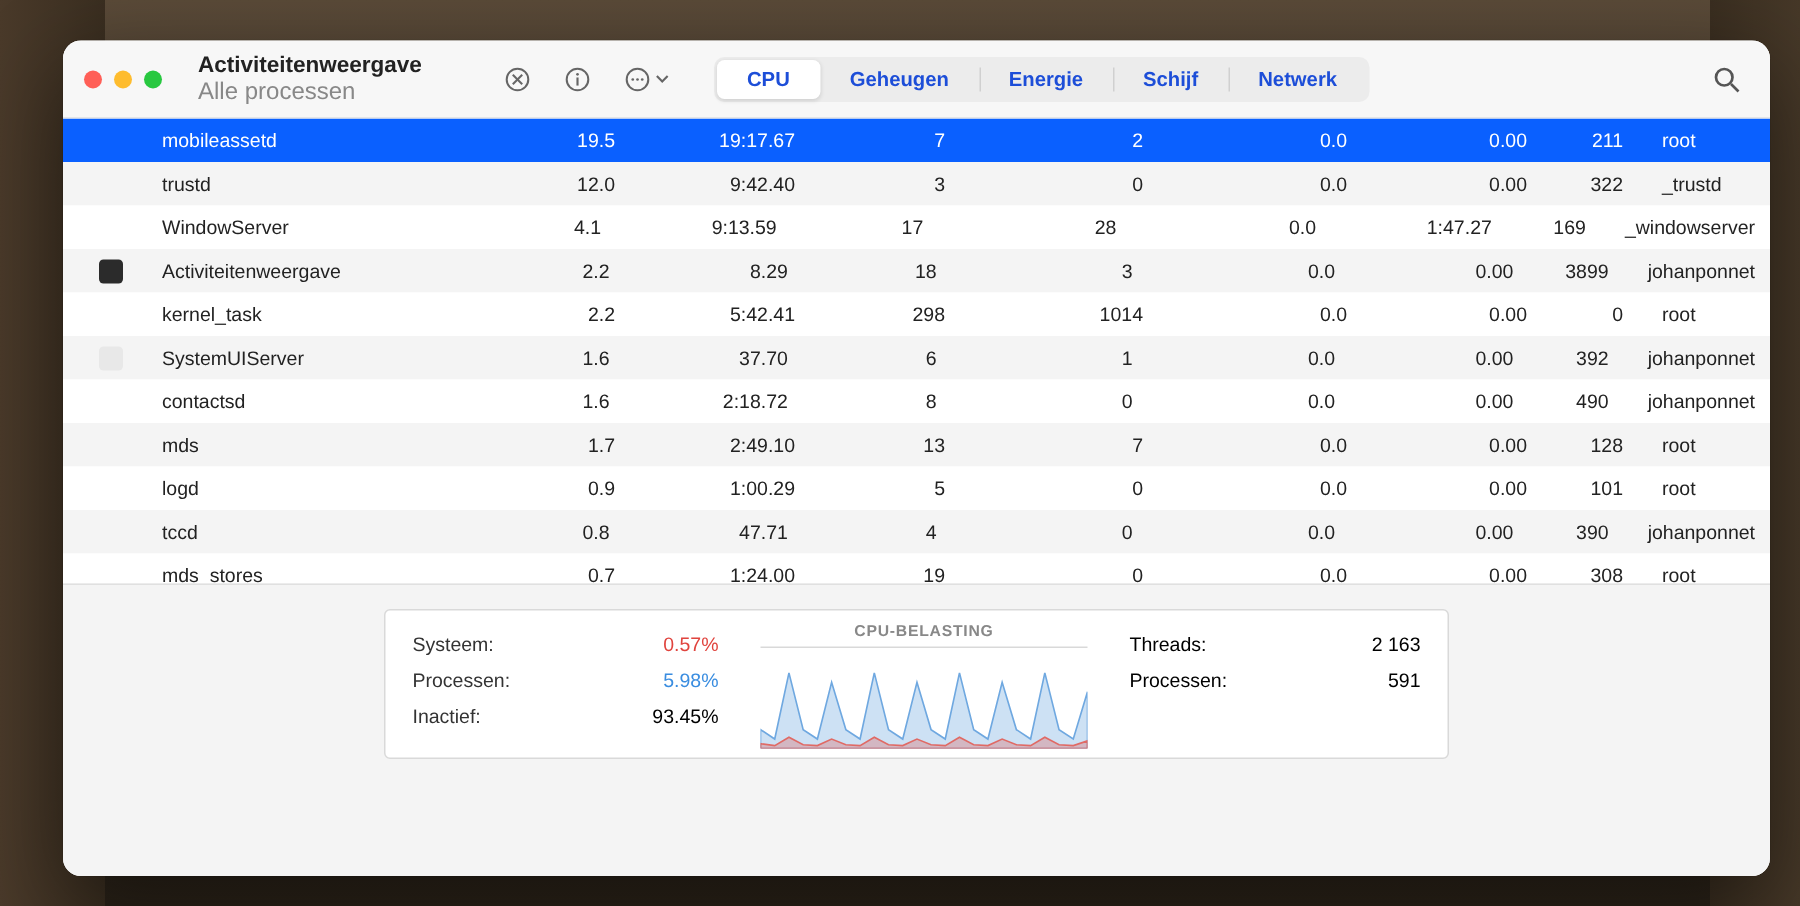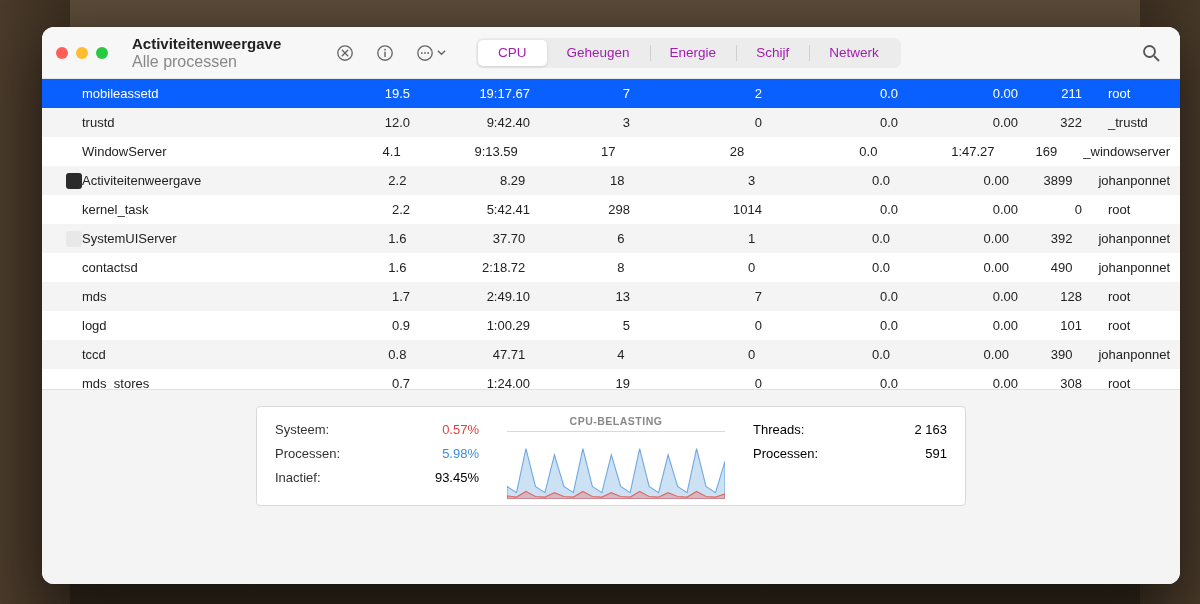--- a/index.html
+++ b/index.html
@@ -44,21 +44,21 @@
   .title-block .app-title{font-weight:700; font-size:15px; color:#222;}
   .title-block .app-sub{font-size:16px; color:#888; margin-top:1px;}
   .tb-btn {
     width:30px;height:30px;border-radius:6px;display:flex;align-items:center;justify-content:center;
     color:#555; font-size:14px;
   }
   .tb-btn svg{width:18px;height:18px;}
   .tb-circle{stroke:#666;stroke-width:1.5;fill:none;}
   .segmented {
     display:flex; background:#ececec; border-radius:7px; padding:2px; margin-left:14px;
-    height:30px; font-size:13.5px; color:#a21caf;
+    height:30px; font-size:13.5px; color:#1d4ed8;font-weight:bold;
   }
   .segmented .seg{padding:0 20px;display:flex;align-items:center;border-radius:5px;position:relative;}
   .segmented .seg:not(:first-child)::before{content:"";position:absolute;left:0;top:5px;bottom:5px;width:1px;background:#d0d0d0;}
   .segmented .seg.active{background:#fff;box-shadow:0 1px 3px rgba(0,0,0,0.12);}
   .segmented .seg.active::before, .segmented .seg.active + .seg::before{display:none;}
   .spacer{flex:1;}
   .search-icon svg{width:20px;height:20px;stroke:#555;stroke-width:1.8;fill:none;}
   
   .colhead {
     height:30px; display:flex; align-items:stretch;
@@ -78,21 +78,21 @@
   .col.user{flex:1;padding-left:16px;}
   .col.cpu .sort{margin-left:8px;}
   .sort svg{width:9px;height:9px;}
   
   .rows{ overflow:hidden; flex:0 0 auto; height:310px;}
   .row{height:29px;display:flex;align-items:center;font-size:13px;color:#222;}
   .row:nth-child(odd){background:#fff;}
   .row:nth-child(even){background:#f4f4f4;}
   .row.selected{background:#0a60ff;color:#fff;}
   .row .c{padding:0 10px;}
-  .row .c.name{width:258px;display:flex;align-items:center;gap:0;padding-left:24px;}
+  .row .c.name{width:258px;display:flex;align-items:center;gap:26px;padding-left:24px;}
   .row .c.cpu{width:120px;text-align:right;}
   .row .c.cputime{width:120px;text-align:right;}
   .row .c.threads{width:100px;text-align:right;}
   .row .c.wakeups{width:148px;text-align:right;padding-right:26px;}
   .row .c.gpu{width:120px;text-align:right;}
   .row .c.gputime{width:120px;text-align:right;}
   .row .c.pid{width:64px;text-align:right;}
   .row .c.user{flex:1;padding-left:16px;}
   .app-icon{width:16px;height:16px;border-radius:3px;background:#555;display:inline-block;flex-shrink:0;}
   .app-icon.blank{background:transparent;}

